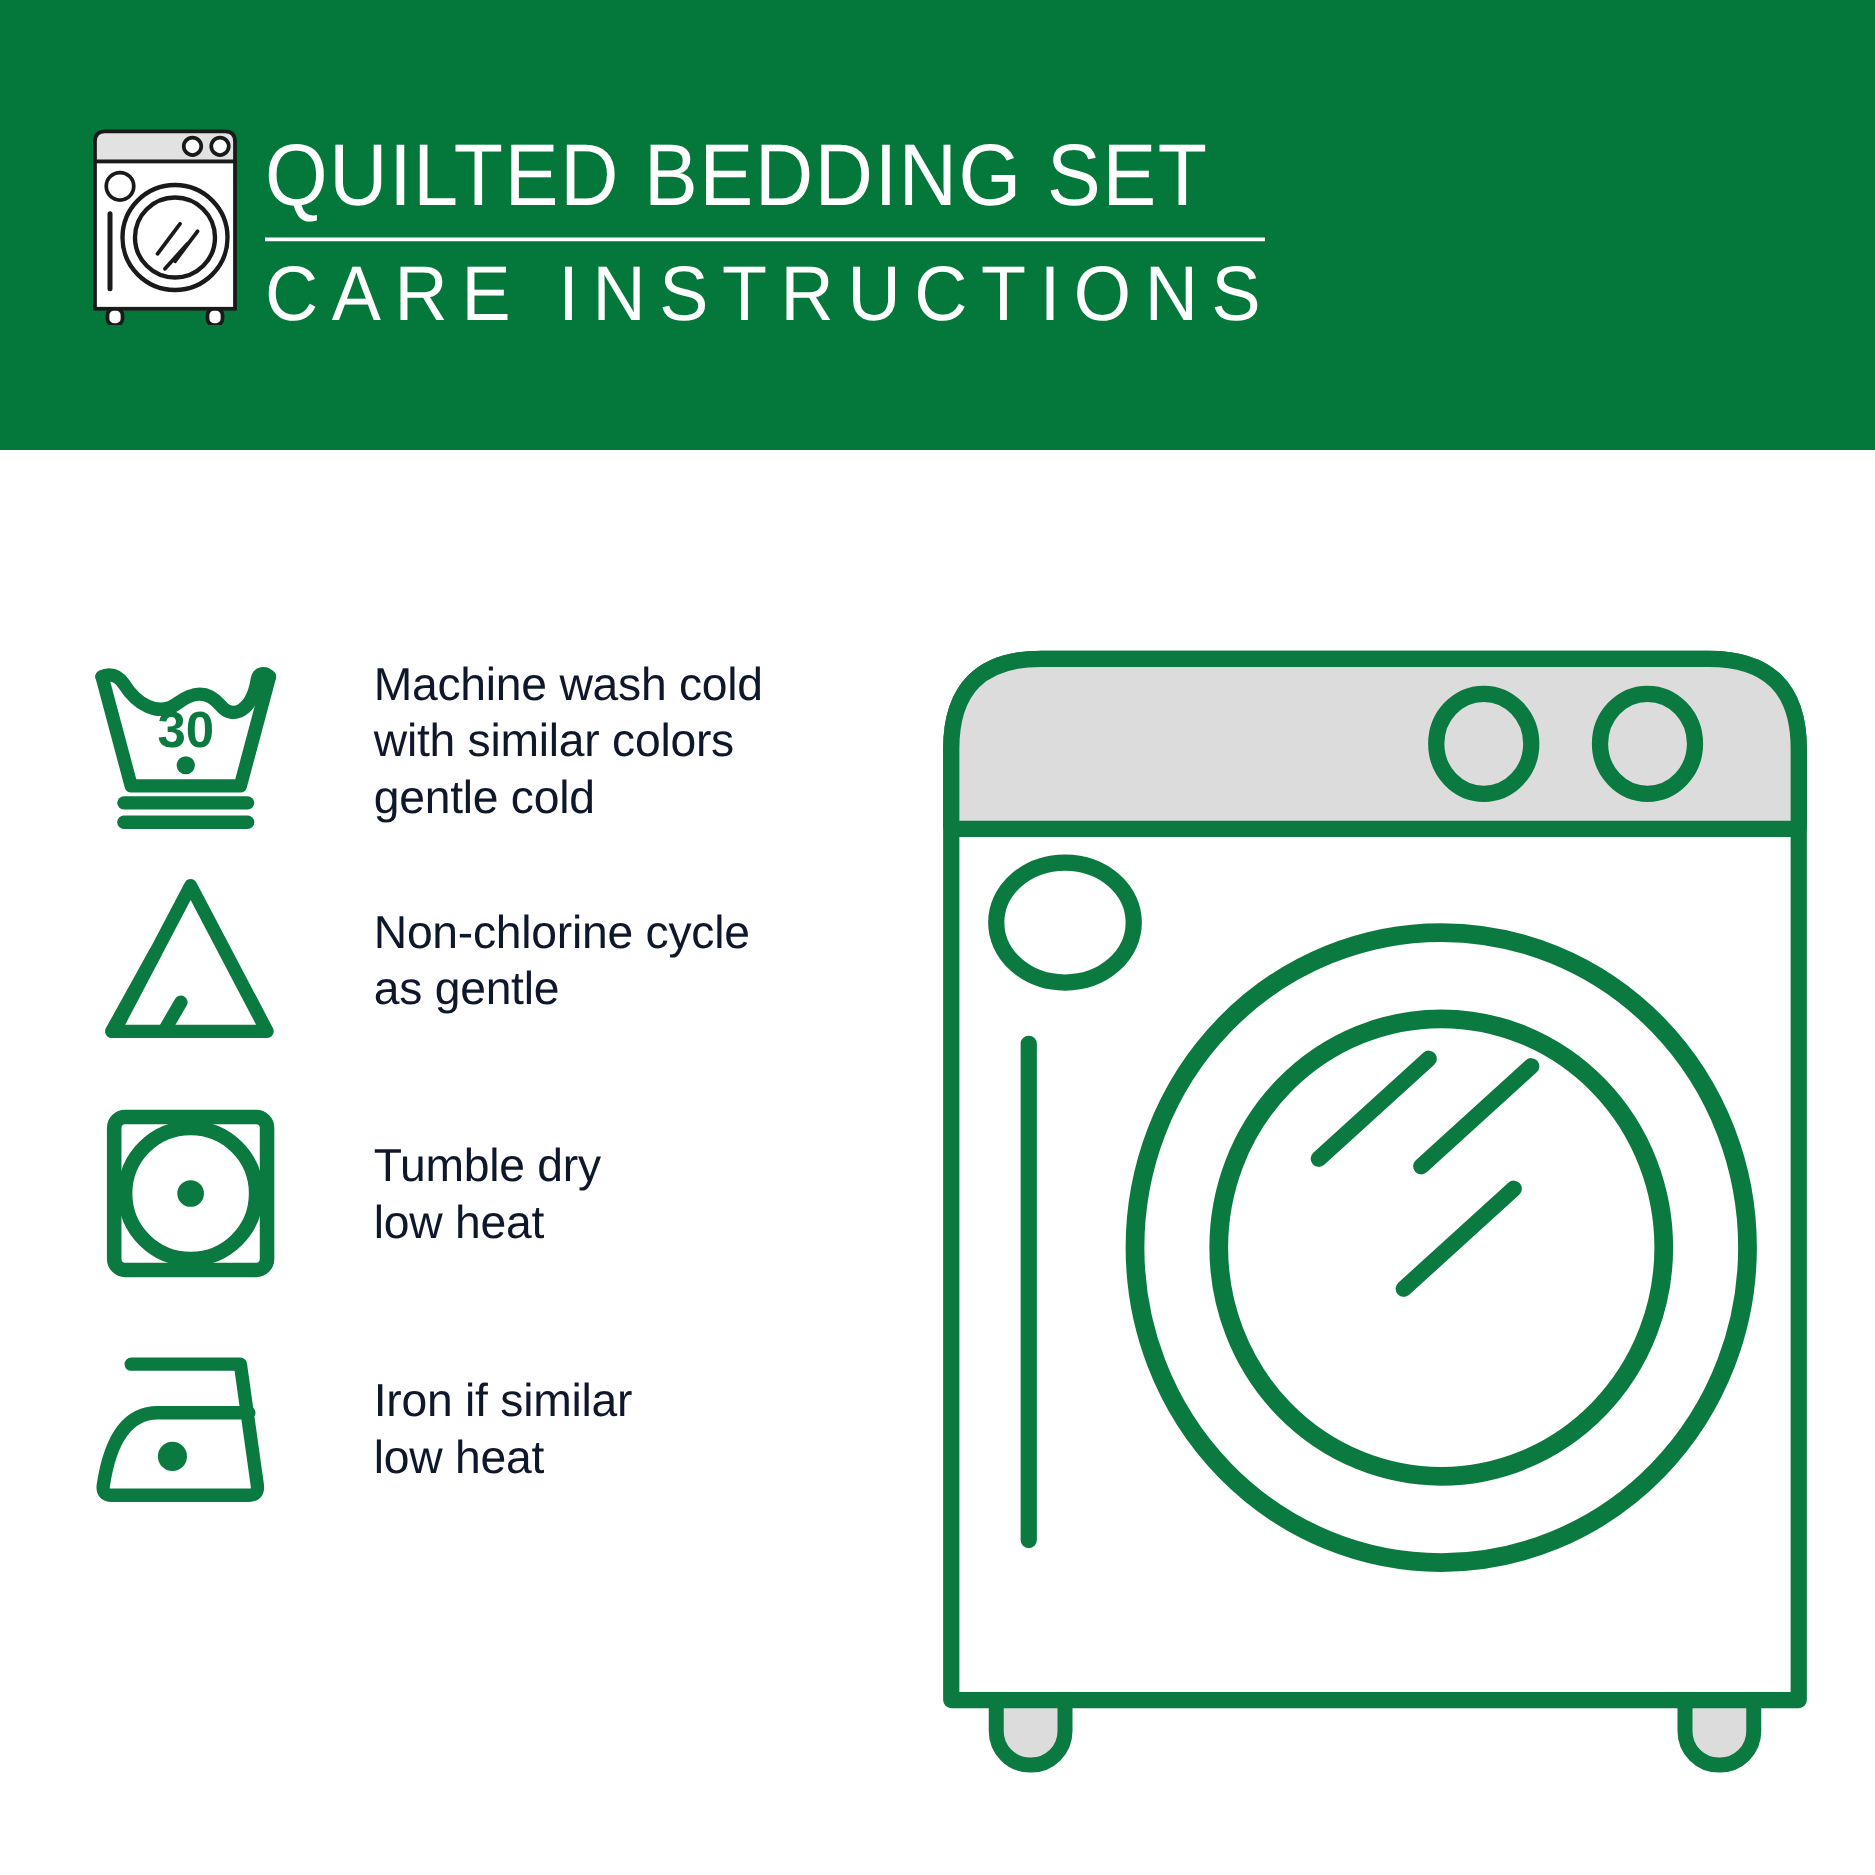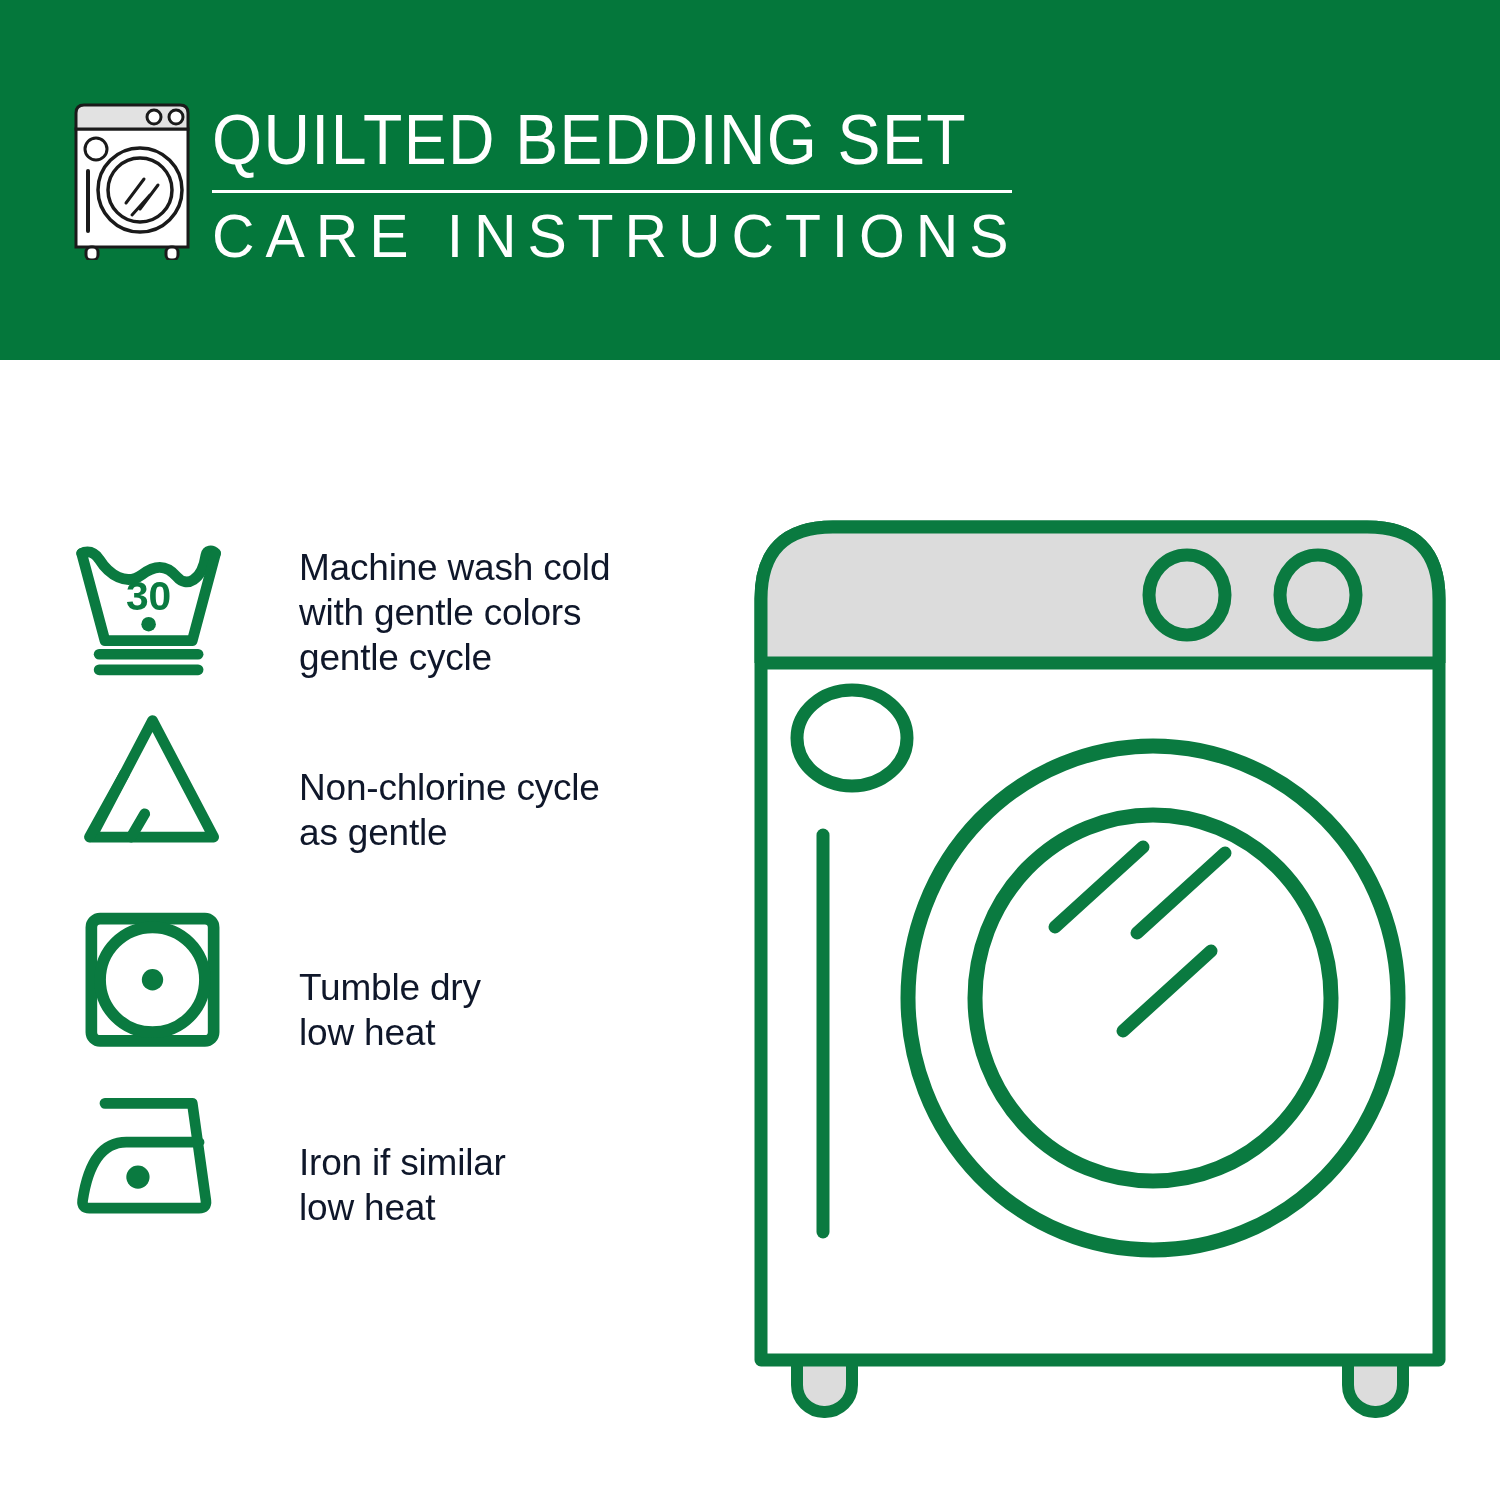--- a/index.html
+++ b/index.html
@@ -76,21 +76,21 @@
 
   
   .care-list {
     position: absolute;
     left: 70px;
     top: 505px;
     width: 650px;
   }
   .care-row {
     display: flex;
-    align-items: flex-end;
+    align-items: center;
     height: 175px;
   }
   .care-row:nth-child(3) { height: 200px; }
   .care-icon {
     flex: 0 0 auto;
     width: 165px;
     height: 150px;
     display: flex;
     align-items: center;
     justify-content: flex-start;
@@ -166,22 +166,22 @@
           <path d="M12 22 L36 112 L126 112 L150 22"></path>
           <line x1="30" y1="126" x2="132" y2="126"></line>
           <line x1="30" y1="142" x2="132" y2="142"></line>
         </g>
         <text x="81" y="80" fill="#0A7A40" font-family="Liberation Sans, sans-serif" font-size="42" font-weight="bold" text-anchor="middle">30</text>
         <circle cx="81" cy="95" r="7.5" fill="#0A7A40"></circle>
       </svg>
     </div>
     <div class="care-text">
       <span class="line">Machine wash cold</span>
-      <span class="line">with gentle colors</span>
-      <span class="line">gentle cycle</span>
+      <span class="line">with similar colors</span>
+      <span class="line">gentle cold</span>
     </div>
   </div>
 
   <div class="care-row">
     <div class="care-icon">
       <svg viewBox="0 0 170 150" xmlns="http://www.w3.org/2000/svg">
         <g fill="none" stroke="#0A7A40" stroke-width="11" stroke-linecap="round" stroke-linejoin="round">
           <path d="M85 14 L148 134 L22 134 Z"></path>
           <line x1="56" y1="69" x2="20" y2="134"></line>
           <line x1="77" y1="110" x2="63" y2="134"></line>

